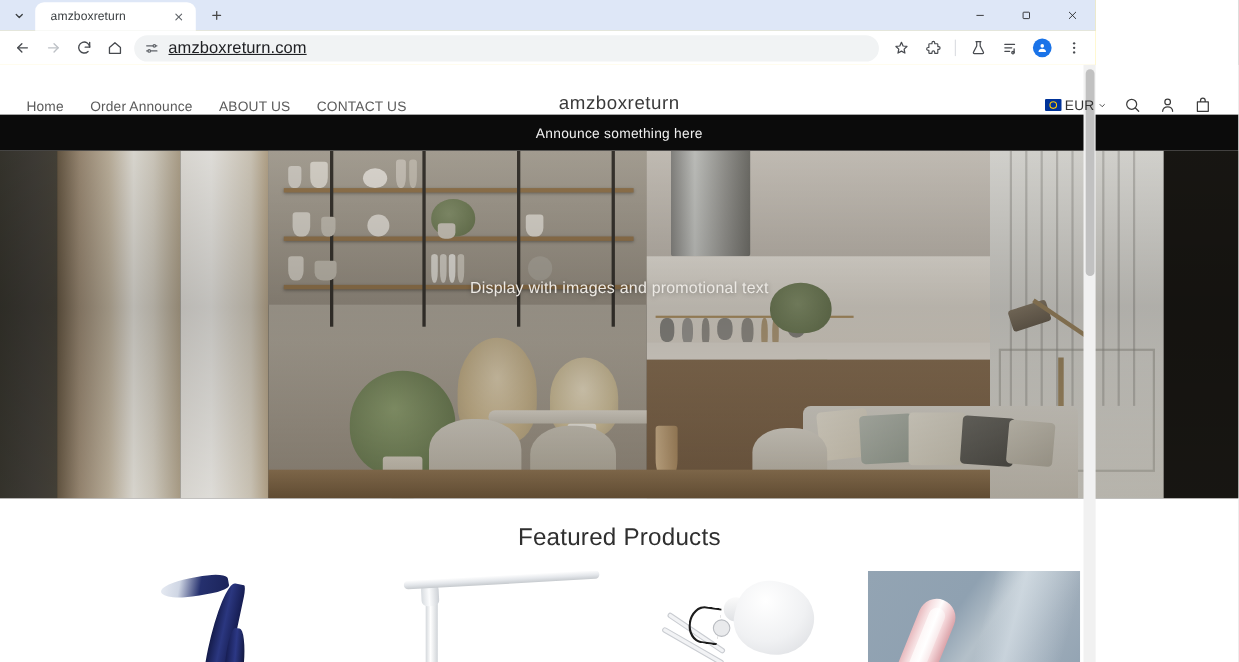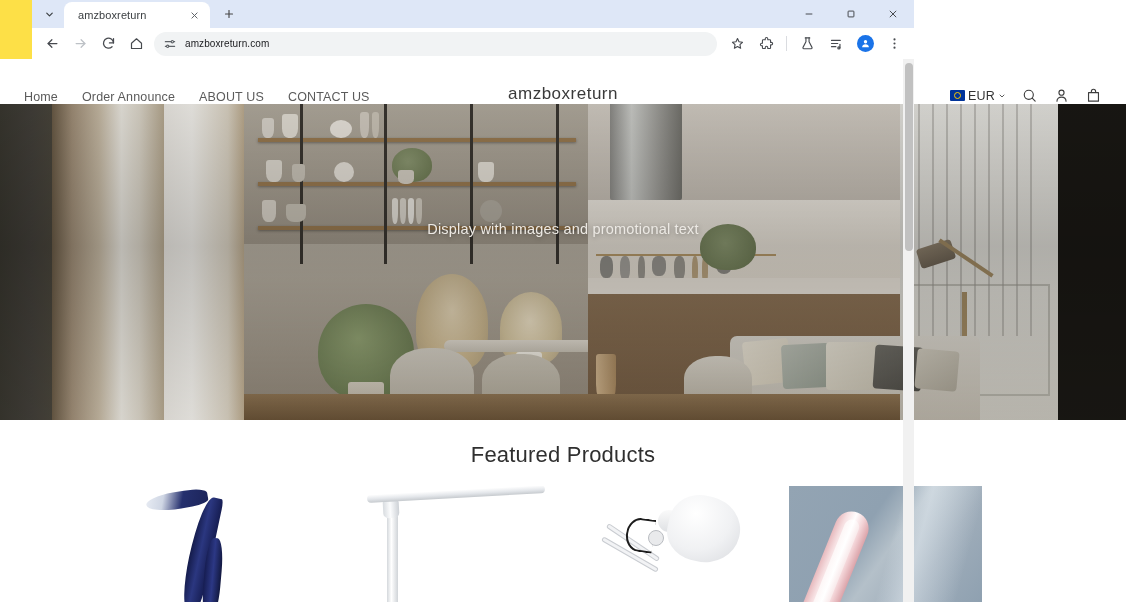--- a/index.html
+++ b/index.html
@@ -4,21 +4,21 @@
 <style>
   * { margin:0; padding:0; box-sizing:border-box; }
   html, body {
     width:1126px; height:602px;
     overflow:hidden;
     font-family:"Liberation Sans", sans-serif;
     background:#ffffff;
   }
 
   
-  .browser { width:914px; height:602px; position:relative; background:#fde047;padding-left:32px; }
+  .browser { width:996px; height:602px; position:relative; background:#fde047; }
 
   .tabstrip {
     height:28px; background:#dee7f7;
     display:flex; align-items:flex-end; padding-left:4px;
     position:relative;
   }
   .tab-search {
     width:26px; height:26px; border-radius:50%;
     display:flex; align-items:center; justify-content:center;
     margin-bottom:1px; margin-right:2px; flex:0 0 auto;
@@ -74,22 +74,22 @@
   .tb-btn.disabled { color:#bdc1c6; }
 
   .omnibox {
     flex:1; height:24px; background:#f1f3f4;
     border-radius:13px; display:flex; align-items:center;
     margin:0 6px 0 4px; padding:0 9px; gap:8px; min-width:0;
   }
   .omni-icon { width:14px; height:14px; flex:0 0 auto; color:#5f6368; display:flex; align-items:center; }
   .omni-icon svg { width:14px; height:14px; }
   .omni-url {
-    font-size:10px; color:#202124; letter-spacing:.1px;
-    white-space:nowrap; overflow:hidden; text-overflow:ellipsis;
+    font-size:15px; color:#202124; letter-spacing:.1px;
+    white-space:nowrap; overflow:hidden; text-overflow:ellipsis;text-decoration:underline;
   }
   .tb-right { display:flex; align-items:center; gap:1px; flex:0 0 auto; }
   .tb-sep { width:1px; height:15px; background:#dadce0; margin:0 5px; }
   .avatar-btn {
     width:17px; height:17px; border-radius:50%;
     background:#1a73e8; display:flex; align-items:center; justify-content:center;
     color:#fff;
   }
   .avatar-btn svg { width:11px; height:11px; }
 
@@ -514,20 +514,21 @@
         </span>
         <span class="hicon">
           <svg viewBox="0 0 24 24" fill="none" stroke="currentColor" stroke-width="1.6" stroke-linejoin="round">
               <path d="M5 8h14v12H5z"></path>
               <path d="M9 8V6.2A3 3 0 0 1 15 6.2V8"></path>
             </svg>
         </span>
       </div>
     </div>
 
+    <div class="announce">Announce something here</div>
 
     <div class="hero">
       <div class="hero-img">
         <div class="hz hero-left-wall"></div>
         <div class="hz hero-curtain"></div>
         <div class="hz hero-curtain2"></div>
         <div class="hz hero-room"></div>
         <div class="hz hero-shelfwall"></div>
 
         <div class="shelf" style="left:258px; top:34px; width:318px;"></div>

